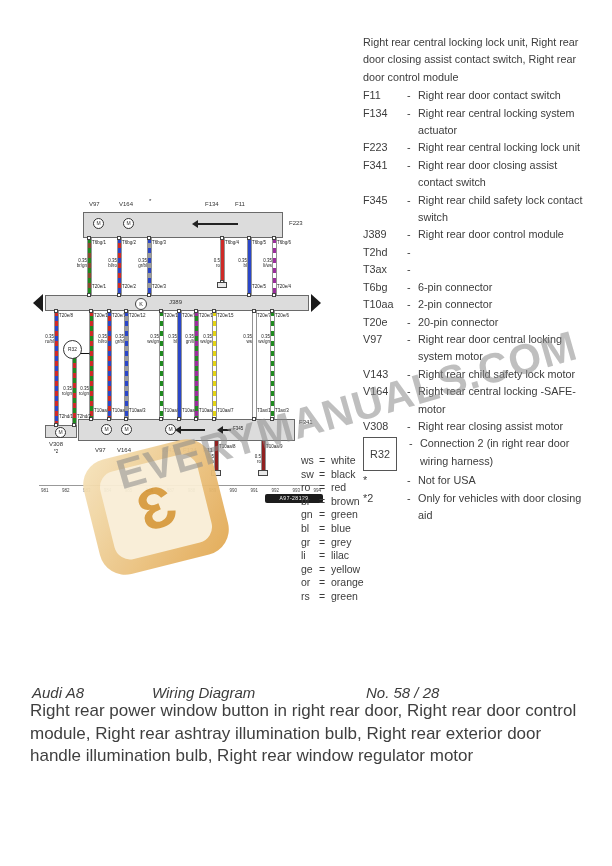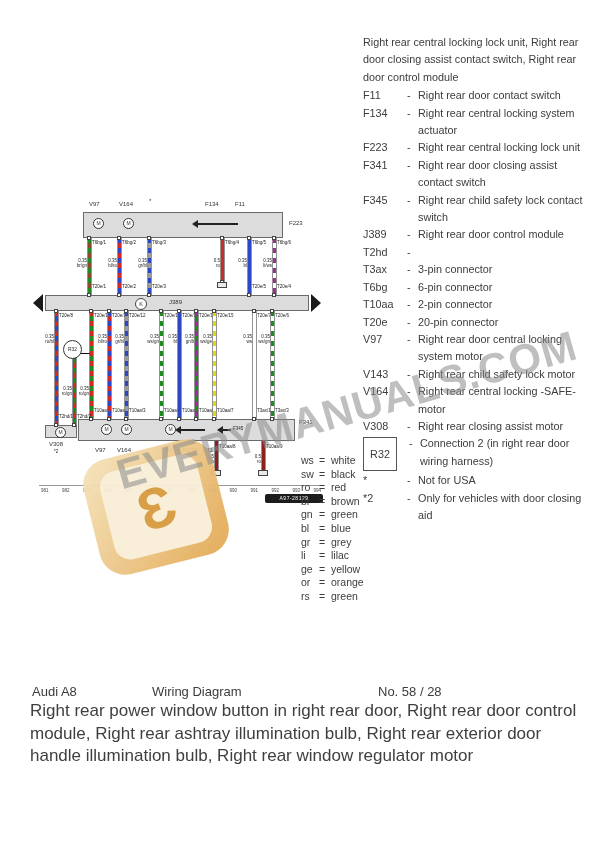--- a/index.html
+++ b/index.html
@@ -57,23 +57,23 @@
            color:rgba(138,138,138,0.55);transform:rotate(-16deg);transform-origin:0 50%;
            white-space:nowrap;z-index:40;pointer-events:none;}
   .wm-logo{position:absolute;left:90px;top:448px;width:132px;height:118px;transform:rotate(-14deg);
            border-radius:26px;background:linear-gradient(135deg,#f6e4bd,#e2a851);z-index:39;
            pointer-events:none;opacity:.95;}
   .wm-logo-inner{position:absolute;left:16px;top:14px;right:16px;bottom:14px;border-radius:16px;
            background:#f9eed6;display:flex;align-items:center;justify-content:center;}
   .wm-glyph{font-size:58px;font-weight:bold;color:#d79a3e;transform:rotate(-8deg);}
 
   
-  .footer-row{position:absolute;left:32px;top:684px;width:562px;font-size:13px;color:#3c3c3c;}
+  .footer-row{position:absolute;left:32px;top:684px;width:562px;font-size:15px;color:#3c3c3c;font-style:italic;}
   .footer-row .f-doc{position:absolute;left:120px;}
-  .footer-row .f-num{position:absolute;left:334px;margin-left:12px;}
+  .footer-row .f-num{position:absolute;left:334px;}
   .footer-desc{position:absolute;left:30px;top:700px;width:566px;font-size:17px;line-height:22.5px;color:#3f3f3f;}
 </style>
 </head>
 <body>
 
 <div class="page">
 
   <div class="diagram" id="dg">
 
     <div class="wlabel comp" style="left:116px;top:0">*</div>
@@ -301,21 +301,20 @@
           <div class="rc-dash">-</div>
           <div class="rc-desc">Right rear door control module</div>
         </div>
         <div class="rc-item">
           <div class="rc-term">T2hd</div>
           <div class="rc-dash">-</div>
         </div>
         <div class="rc-item">
           <div class="rc-term">T3ax</div>
           <div class="rc-dash">-</div>
-          <div class="rc-desc">3-pin connector</div>
         </div>
         <div class="rc-item">
           <div class="rc-term">T6bg</div>
           <div class="rc-dash">-</div>
           <div class="rc-desc">6-pin connector</div>
         </div>
         <div class="rc-item">
           <div class="rc-term">T10aa</div>
           <div class="rc-dash">-</div>
           <div class="rc-desc">2-pin connector</div>

